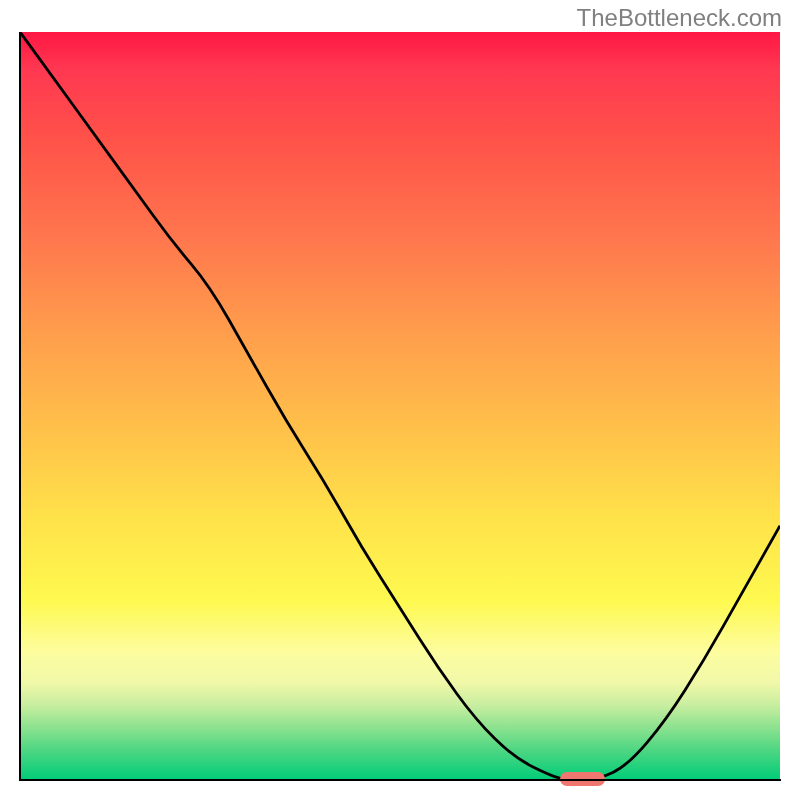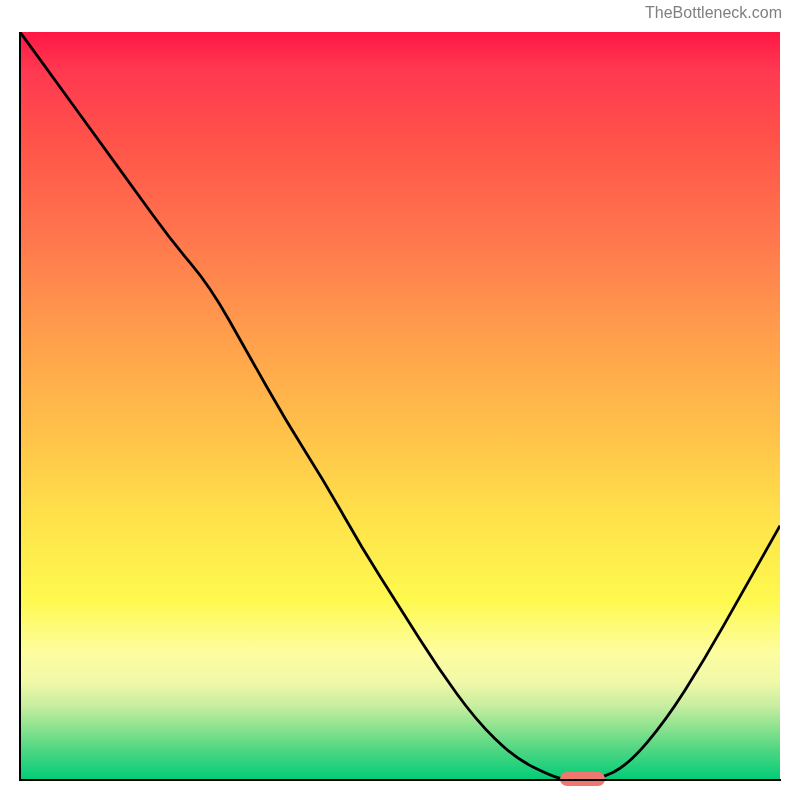--- a/index.html
+++ b/index.html
@@ -1,21 +1,21 @@
 <!DOCTYPE html>
 <html><head>
 <meta charset="utf-8">
 <style>
   * { margin: 0; padding: 0; box-sizing: border-box; }
   body { width: 800px; height: 800px; background: #fff; position: relative; font-family: Arial, sans-serif; }
   .watermark {
     position: absolute;
     top: 4px;
     right: 18px;
-    font-size: 16px;
+    font-size: 24px;
     color: #808080;
     font-weight: 500;
     z-index: 10;
     text-align: center;
   }
   .plot-area {
     position: absolute;
     left: 20px;
     top: 32px;
     width: 760px;

